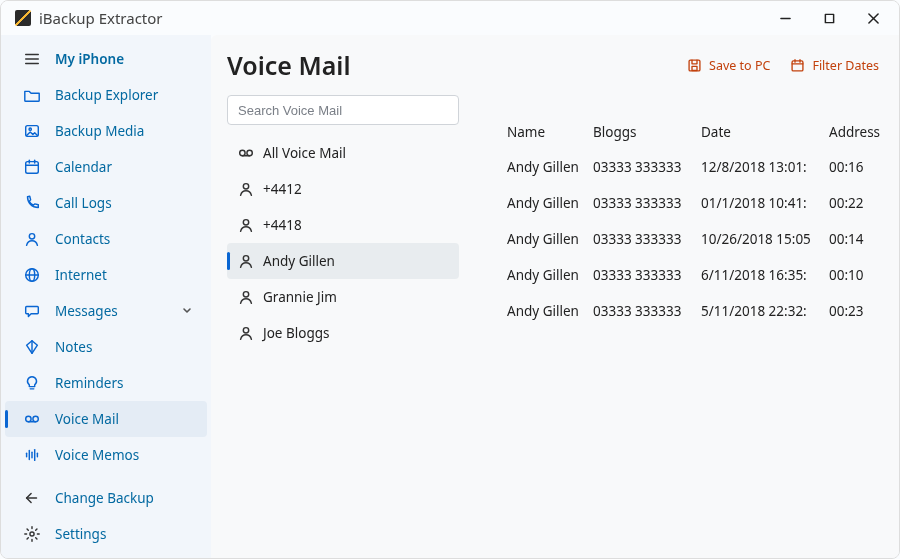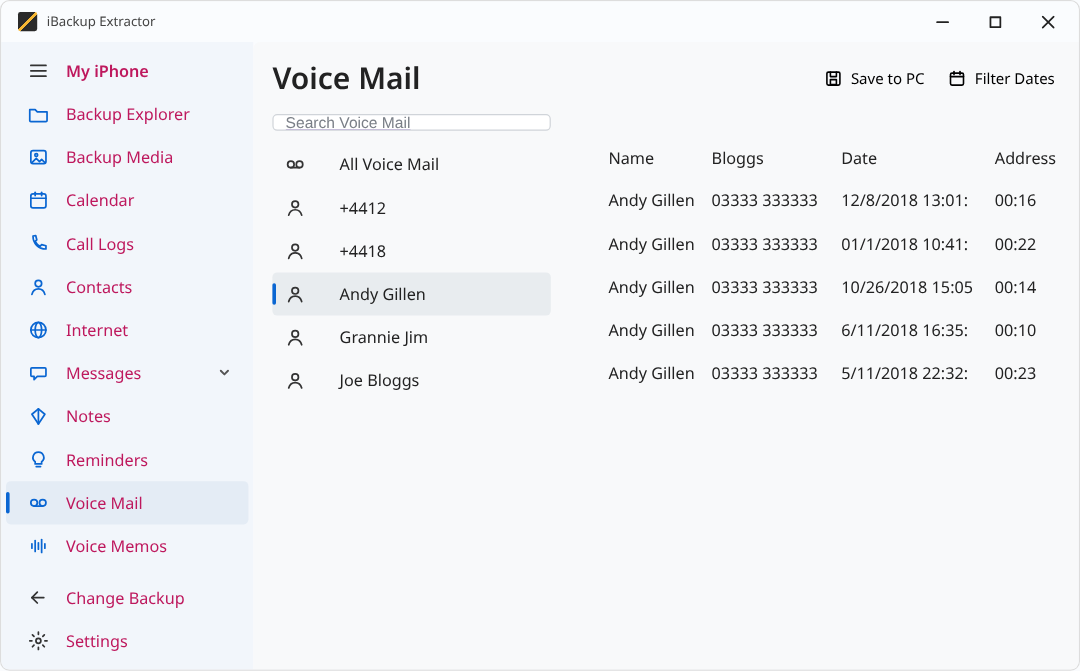--- a/index.html
+++ b/index.html
@@ -22,21 +22,21 @@
     align-items:center;
     padding: 0 4px 0 14px;
     background: #fafcfe;
   }
   .titlebar .app-icon {
     width:16px; height:16px;
     background: linear-gradient(135deg,#2a2a2a 0 45%, #f7b733 45% 55%, #2a2a2a 55% 100%);
     border-radius:2px;
     margin-right:8px;
   }
-  .titlebar .app-title { font-size:11px; color:#444; }
+  .titlebar .app-title { font-size:15px; color:#444; }
   .titlebar .spacer { flex:1; }
   .winbtn {
     width:44px; height:30px;
     display:flex; align-items:center; justify-content:center;
     color:#222;
   }
   .winbtn svg { width:11px; height:11px; }
   
   .body {
     display:flex;
@@ -49,21 +49,21 @@
     display:flex;
     flex-direction:column;
     padding: 6px 0 6px 0;
   }
   .sb-item {
     display:flex;
     align-items:center;
     height: 36px;
     padding: 0 14px 0 18px;
     gap: 14px;
-    color:#be185d;
+    color:#0369a1;
     border-radius: 4px;
     margin: 0 4px;
     position:relative;
   }
   .sb-item .label { flex:1; }
   .sb-item.header { font-weight:600; }
   .sb-item.header .ico { color:#222; }
   .sb-item .ico { width:18px; height:18px; color:#0a66d2; display:flex; align-items:center; justify-content:center; }
   .sb-item.header .ico svg, .sb-bottom .ico { color:#333; }
   .sb-item.active { background:#e4ecf5; }
@@ -88,36 +88,36 @@
     height:44px;
   }
   .main-header h1 {
     font-size:25px; font-weight:600; margin:0;
     flex:1;
   }
   .tool-btn {
     display:flex; align-items:center; gap:7px;
     font-size:12.5px;
     padding: 6px 10px;
-    color:#000000;
+    color:#c2410c;
   }
   .tool-btn svg { width:15px; height:15px; }
   
   .content {
     flex:1; display:flex; gap:16px; margin-top:4px;
   }
   .filter-col { width:232px; display:flex; flex-direction:column; padding-top:4px;}
   .search {
-    height:14px; border:1px solid #d0d4d9; border-radius:4px;
-    padding: 0 10px; background:#fff; font-size:13px; color:#4c1d95;text-decoration:underline;
+    height:30px; border:1px solid #d0d4d9; border-radius:4px;
+    padding: 0 10px; background:#fff; font-size:13px; color:#4c1d95;
   }
   .search::placeholder{ color:#7a7f87; }
   .flist { margin-top:10px; display:flex; flex-direction:column; }
   .fitem {
-    display:flex; align-items:center; gap:28px;
+    display:flex; align-items:center; gap:8px;
     height:36px; padding:0 10px;
     border-radius:4px;
     position:relative;
   }
   .fitem .ico { width:18px; height:18px; color:#333; display:flex;align-items:center;justify-content:center;}
   .fitem.active { background:#e8ecef; }
   .fitem.active::before{
     content:""; position:absolute; left:0; top:9px; bottom:9px; width:3px;
     background:#0a66d2; border-radius:2px;
   }

